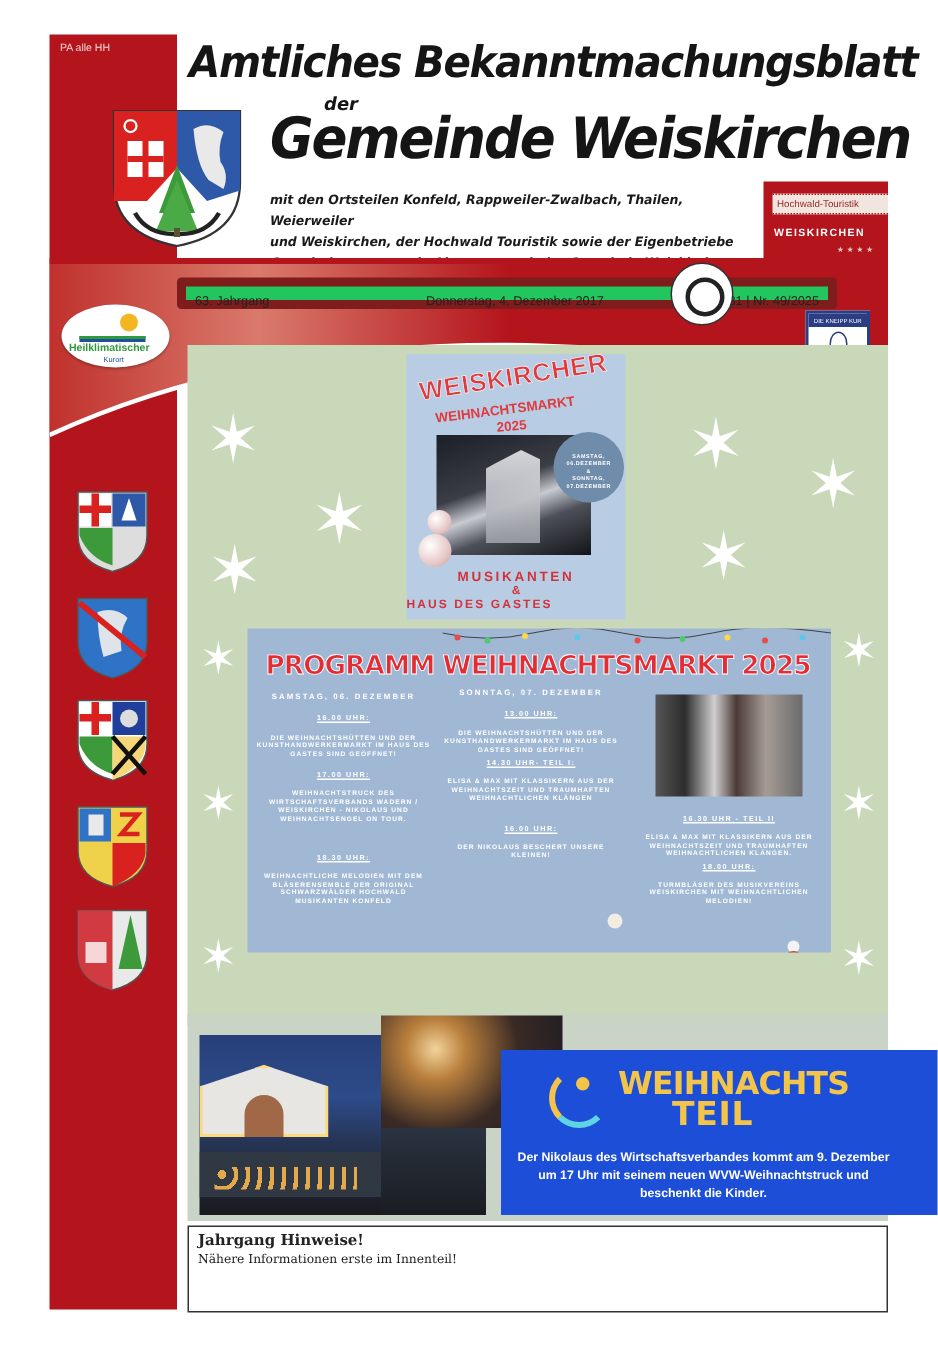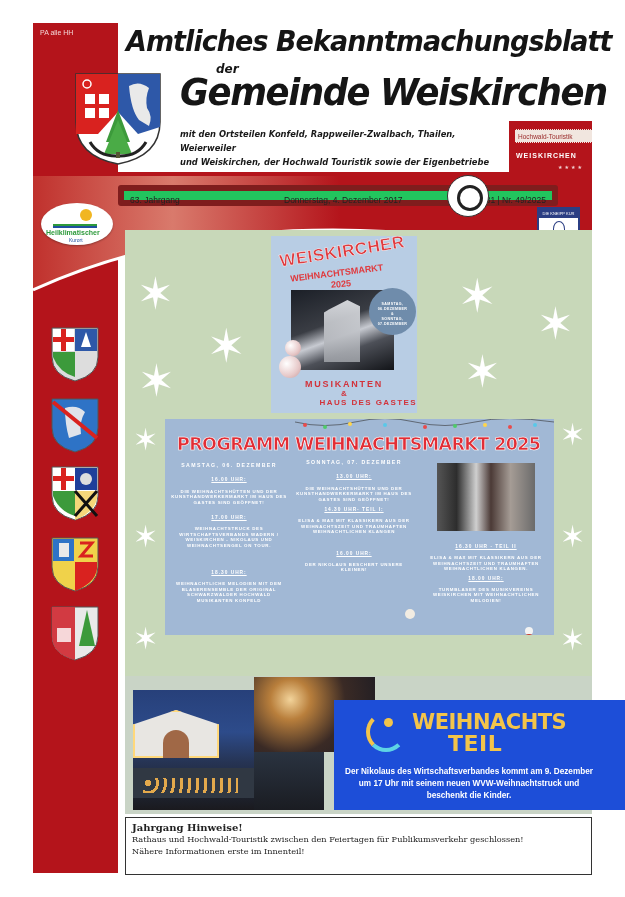--- a/index.html
+++ b/index.html
@@ -50,21 +50,21 @@
   .poster { position: absolute; left: 271px; top: 236px; width: 146px; height: 177px; background: #b8cde4; overflow: hidden; }
   .poster .p1 { position: absolute; left: 8px; top: 6px; font-weight: bold; font-size: 17px; color: #e03a3e; transform: rotate(-9deg); letter-spacing: .5px; -webkit-text-stroke: .4px #fff; }
   .poster .p2 { position: absolute; left: 19px; top: 32px; font-weight: bold; font-size: 9px; color: #e03a3e; transform: rotate(-7deg); }
   .poster .p3 { position: absolute; left: 60px; top: 43px; font-weight: bold; font-size: 9px; color: #e03a3e; transform: rotate(-5deg); }
   .poster .photo { position: absolute; left: 20px; top: 54px; width: 103px; height: 80px; background: linear-gradient(160deg,#1b1f27 0%,#3a3d44 40%,#c7cad1 55%,#4d5058 70%,#121418 100%); }
   .poster .church { position: absolute; left: 53px; top: 64px; width: 36px; height: 62px; background: linear-gradient(180deg,#e4e6ea,#9da0a6); clip-path: polygon(15% 15%,65% 0,100% 10%,100% 100%,0 100%,0 20%); opacity:.9; }
   .poster .circle { position: absolute; left: 98px; top: 52px; width: 47px; height: 47px; border-radius: 50%; background: #6f8cab; color: #fff; font-size: 3.6px; font-weight: bold; text-align: center; padding-top: 14px; line-height: 5px; letter-spacing: .4px; }
   .poster .ball { position: absolute; border-radius: 50%; background: radial-gradient(circle at 35% 35%,#fff,#e7c9c9 60%,#c89b9b); }
   .poster .p4 { position: absolute; left: 0; width: 100%; text-align: center; top: 143px; font-weight: bold; font-size: 9px; color: #d2333b; letter-spacing: 1.8px; }
   .poster .p5 { position: absolute; left: 0; width: 100%; text-align: center; top: 153px; font-weight: bold; font-size: 8px; color: #d2333b; }
-  .poster .p6 { position: absolute; left: 0; width: 100%; text-align: right; top: 162px; font-weight: bold; font-size: 8px; color: #d2333b; letter-spacing: 1.4px; }
+  .poster .p6 { position: absolute; left: 0; width: 100%; text-align: left; top: 162px; font-weight: bold; font-size: 8px; color: #d2333b; letter-spacing: 1.4px; }
 
   .program { position: absolute; left: 165px; top: 419px; width: 389px; height: 216px; background: #a1b8d5; overflow: hidden; padding-left: 24px; }
   .program .ptitle { position: absolute; left: 12px; top: 15px; font-family: "DejaVu Sans", sans-serif; font-weight: bold; font-size: 17.5px; color: #e22d35; letter-spacing: -.6px; -webkit-text-stroke: .6px #fff; white-space: nowrap; }
   .program .lights { position: absolute; left: 130px; top: 0; width: 259px; height: 12px; }
   .col { position: absolute; color: #ffffff; font-weight: bold; text-align: center; font-size: 4.4px; letter-spacing: .7px; line-height: 5.4px; text-transform: uppercase; }
   .col .day { font-size: 5.2px; letter-spacing: 1.4px; margin-bottom: 9px; }
   .col .time { text-decoration: underline; font-size: 4.8px; margin: 0 0 6px; letter-spacing: 1px; }
   .col .txt { margin-bottom: 10px; }
   .program .couple { position: absolute; left: 272px; top: 44px; width: 98px; height: 68px; background: linear-gradient(90deg,#555 0%,#2d2d2d 20%,#cfcfcf 40%,#4b3a36 55%,#a59c95 75%,#6b6b6b 100%); }
   .program .car { position: absolute; left: 78px; top: 222px; width: 32px; height: 16px; background: #c8202a; border-radius: 6px 10px 3px 3px; }
@@ -295,15 +295,14 @@
 <div class="photo-market2"></div>
 <div class="truckad">
   <div class="logo"></div>
   <div class="w1">WEIHNACHTS</div>
   <div class="w2">TEIL</div>
   <div class="desc">Der Nikolaus des Wirtschaftsverbandes kommt am 9. Dezember um 17 Uhr mit seinem neuen WVW-Weihnachtstruck und beschenkt die Kinder.</div>
 </div>
 
 <div class="notice">
   <div class="nh">Jahrgang Hinweise!</div>
-  <div class="nl">Rathaus und Hochwald-Touristik zwischen den Feiertagen für Publikumsverkehr geschlossen!</div>
   <div class="nl">Nähere Informationen erste im Innenteil!</div>
 </div>
 
 </body></html>

